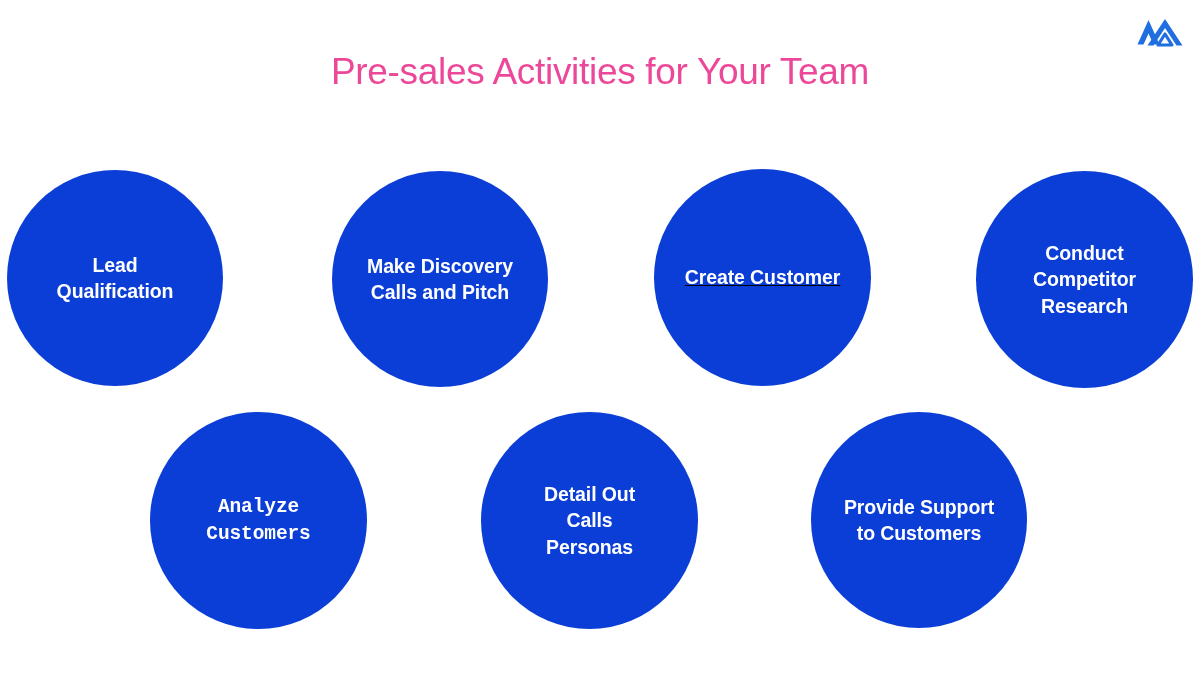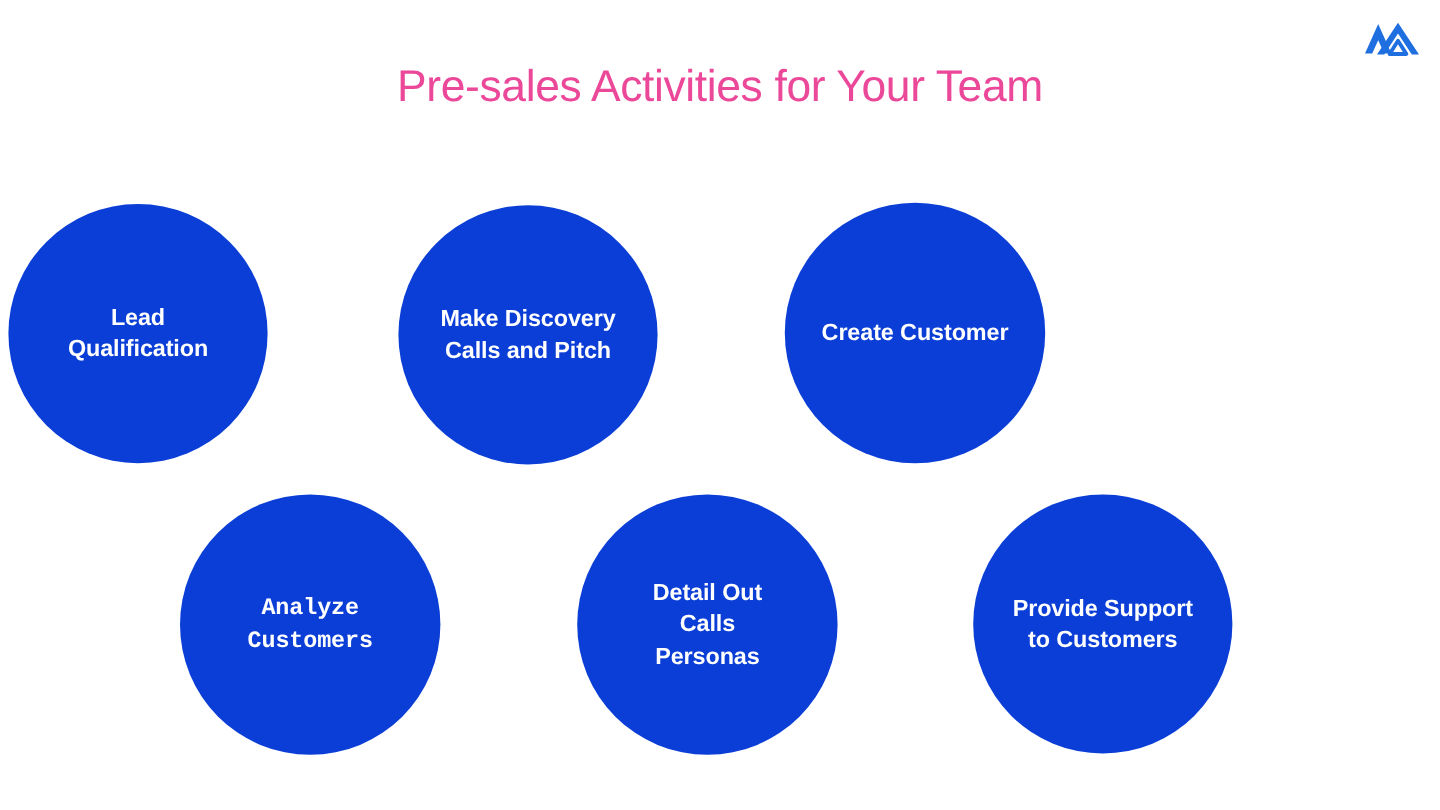--- a/index.html
+++ b/index.html
@@ -89,26 +89,33 @@
     </div>
   </div>
 
   <div class="activity-circle" style="left:332px; top:171px; width:216px; height:216px;align-items:center;">
     <div class="activity-label">
       <span class="ln">Make Discovery</span>
       <span class="ln">Calls and Pitch</span>
     </div>
   </div>
 
-  <div class="activity-circle" style="left:654px; top:169px; width:217px; height:217px;">
+  <div class="activity-circle" style="left:654px; top:169px; width:217px; height:217px;text-decoration:underline;">
     <div class="activity-label">
       <span class="ln">Create Customer</span>
     </div>
   </div>
 
+  <div class="activity-circle" style="left:976px; top:171px; width:217px; height:217px;">
+    <div class="activity-label">
+      <span class="ln">Conduct</span>
+      <span class="ln">Competitor</span>
+      <span class="ln">Research</span>
+    </div>
+  </div>
 
   <div class="activity-circle" style="left:150px; top:412px; width:217px; height:217px;font-family:Liberation Mono, monospace;">
     <div class="activity-label">
       <span class="ln">Analyze</span>
       <span class="ln">Customers</span>
     </div>
   </div>
 
   <div class="activity-circle" style="left:481px; top:412px; width:217px; height:217px;align-items:center;">
     <div class="activity-label">

